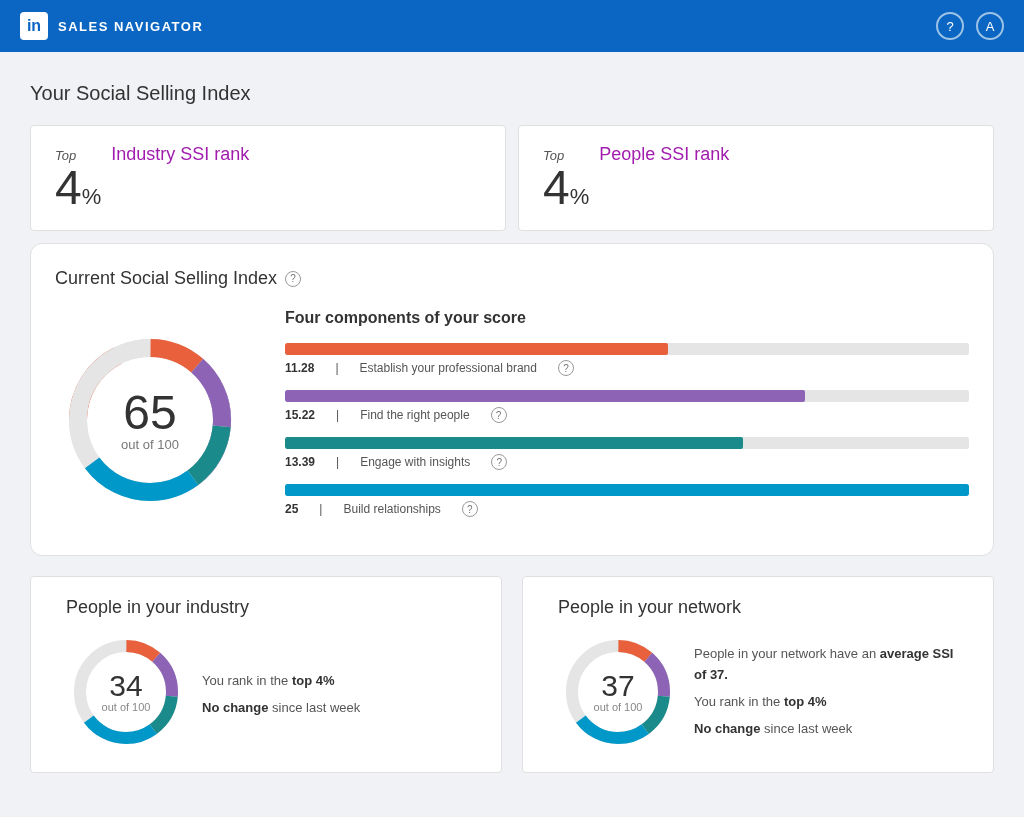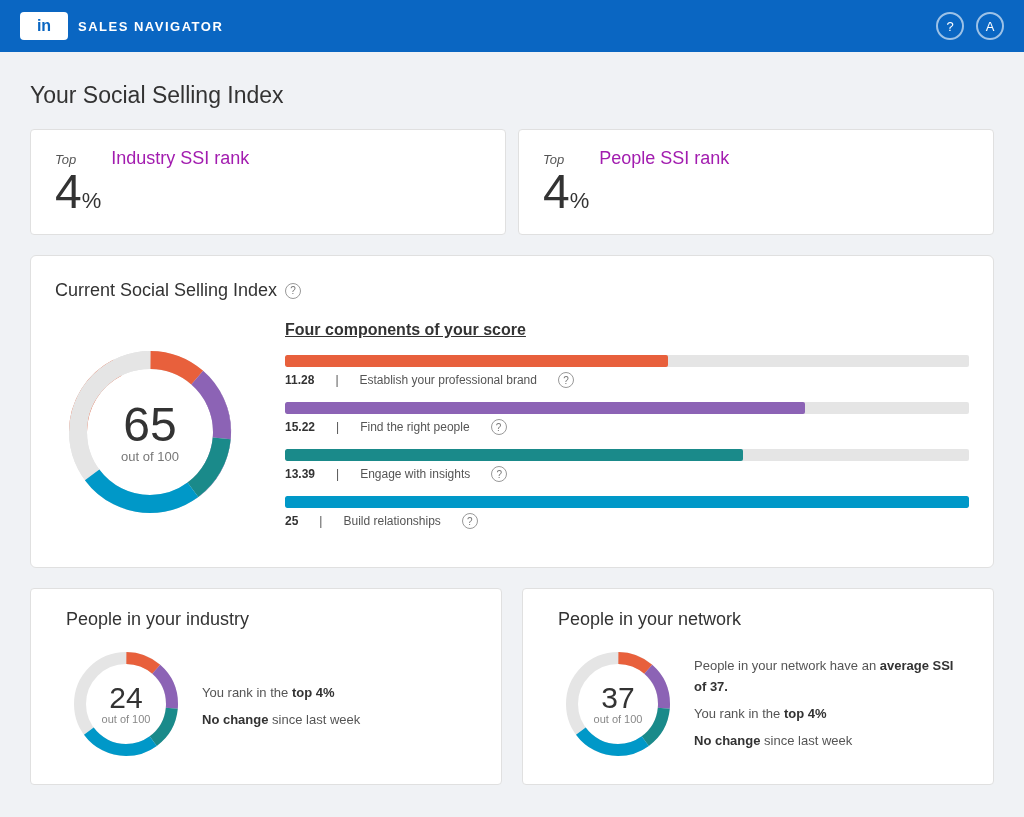--- a/index.html
+++ b/index.html
@@ -9,21 +9,21 @@
     .header {
       background: #0a66c2;
       height: 52px;
       display: flex;
       align-items: center;
       justify-content: space-between;
       padding: 0 20px;
     }
     .header-left { display: flex; align-items: center; gap: 10px; }
     .linkedin-logo {
-      width: 48px; height: 28px;
+      width: 28px; height: 28px;
       background: white;
       border-radius: 4px;
       display: flex; align-items: center; justify-content: center;
       color: #0a66c2;
       font-weight: 900;
       font-size: 16px;
     }
     .header-title {
       color: white;
       font-size: 13px;
@@ -37,45 +37,45 @@
       border: 2px solid rgba(255,255,255,0.6);
       border-radius: 50%;
       display: flex; align-items: center; justify-content: center;
       color: white;
       font-size: 13px;
       cursor: pointer;
     }
 
     
     .main { padding: 30px 30px 20px 30px; max-width: 1024px; }
-    .page-title { font-size: 23px; font-weight: 300; color: #333; margin-bottom: 20px; }
-
-    
-    .rank-row { display: flex; gap: 12px; margin-bottom: 20px; align-items: center; }
+    .page-title { font-size: 20px; font-weight: 300; color: #333; margin-bottom: 20px; }
+
+    
+    .rank-row { display: flex; gap: 12px; margin-bottom: 12px; align-items: center; }
     .rank-card {
       flex: 1;
       background: white;
       border: 1px solid #e0e0e0;
       border-radius: 4px;
       padding: 18px 24px;
       display: flex;
       align-items: center;
       gap: 12px;
     }
     .rank-label-block { display: flex; flex-direction: column; }
     .rank-top-label { font-size: 13px; color: #555; font-style: italic; }
     .rank-card-title { font-size: 18px; color: #a21caf; font-weight: 400; }
     .rank-number { font-size: 48px; font-weight: 300; color: #333; line-height: 1; }
     .rank-percent { font-size: 22px; color: #333; font-weight: 300; }
 
     
     .ssi-card {
       background: white;
       border: 1px solid #e0e0e0;
-      border-radius: 6px;
+      border-radius: 12px;
       padding: 24px;
       margin-bottom: 20px;
     }
     .ssi-card-header { display: flex; align-items: center; gap: 8px; margin-bottom: 20px; }
     .ssi-card-title { font-size: 18px; font-weight: 400; color: #333; }
     .ssi-card-body { display: flex; align-items: center; gap: 40px; }
 
     
     .donut-wrap { position: relative; width: 190px; height: 190px; flex-shrink: 0; }
     .donut-wrap svg { width: 190px; height: 190px; }
@@ -83,21 +83,21 @@
       position: absolute;
       top: 50%; left: 50%;
       transform: translate(-50%, -50%);
       text-align: center;
     }
     .donut-score { font-size: 48px; font-weight: 300; color: #333; line-height: 1; }
     .donut-out-of { font-size: 13px; color: #777; }
 
     
     .components { flex: 1; }
-    .comp-title { font-size: 16px; font-weight: 700; color: #333; margin-bottom: 16px; text-decoration: underline; }
+    .comp-title { font-size: 16px; font-weight: 700; color: #333; margin-bottom: 16px; }
     .comp-item { margin-bottom: 14px; }
     .comp-bar-bg { background: #e5e5e5; height: 12px; border-radius: 2px; overflow: hidden; margin-bottom: 5px; }
     .comp-bar-fill { height: 12px; border-radius: 2px; }
     .comp-label { font-size: 12px; color: #555; display: flex; align-items: center; gap: 21px; }
     .comp-score { font-weight: 600; color: #333; }
     .help-circle {
       display: inline-flex; align-items: center; justify-content: center;
       width: 16px; height: 16px;
       border: 1px solid #999;
       border-radius: 50%;
@@ -279,21 +279,21 @@
 
               <circle cx="60" cy="60" r="46" fill="none" stroke="#e8603c" stroke-width="12" stroke-dasharray="32.6 256.5" stroke-dashoffset="72.3"></circle>
 
               <circle cx="60" cy="60" r="46" fill="none" stroke="#8c63b5" stroke-width="12" stroke-dasharray="44 245.1" stroke-dashoffset="39.7"></circle>
 
               <circle cx="60" cy="60" r="46" fill="none" stroke="#1a8a8a" stroke-width="12" stroke-dasharray="38.7 250.4" stroke-dashoffset="-4.3"></circle>
 
               <circle cx="60" cy="60" r="46" fill="none" stroke="#0098c8" stroke-width="12" stroke-dasharray="72.3 216.8" stroke-dashoffset="-43"></circle>
             </svg>
             <div style="position:absolute;top:50%;left:50%;transform:translate(-50%,-50%);text-align:center;">
-              <div class="bottom-chart-score">24</div>
+              <div class="bottom-chart-score">34</div>
               <div class="bottom-chart-oof">out of 100</div>
             </div>
           </div>
           <div class="bottom-card-text">
             <p style="margin-top:6px;">
               <span>You rank in the</span>
               <strong>top 4%</strong>
             </p>
             <p style="margin-top:6px;">
               <strong>No change</strong>

